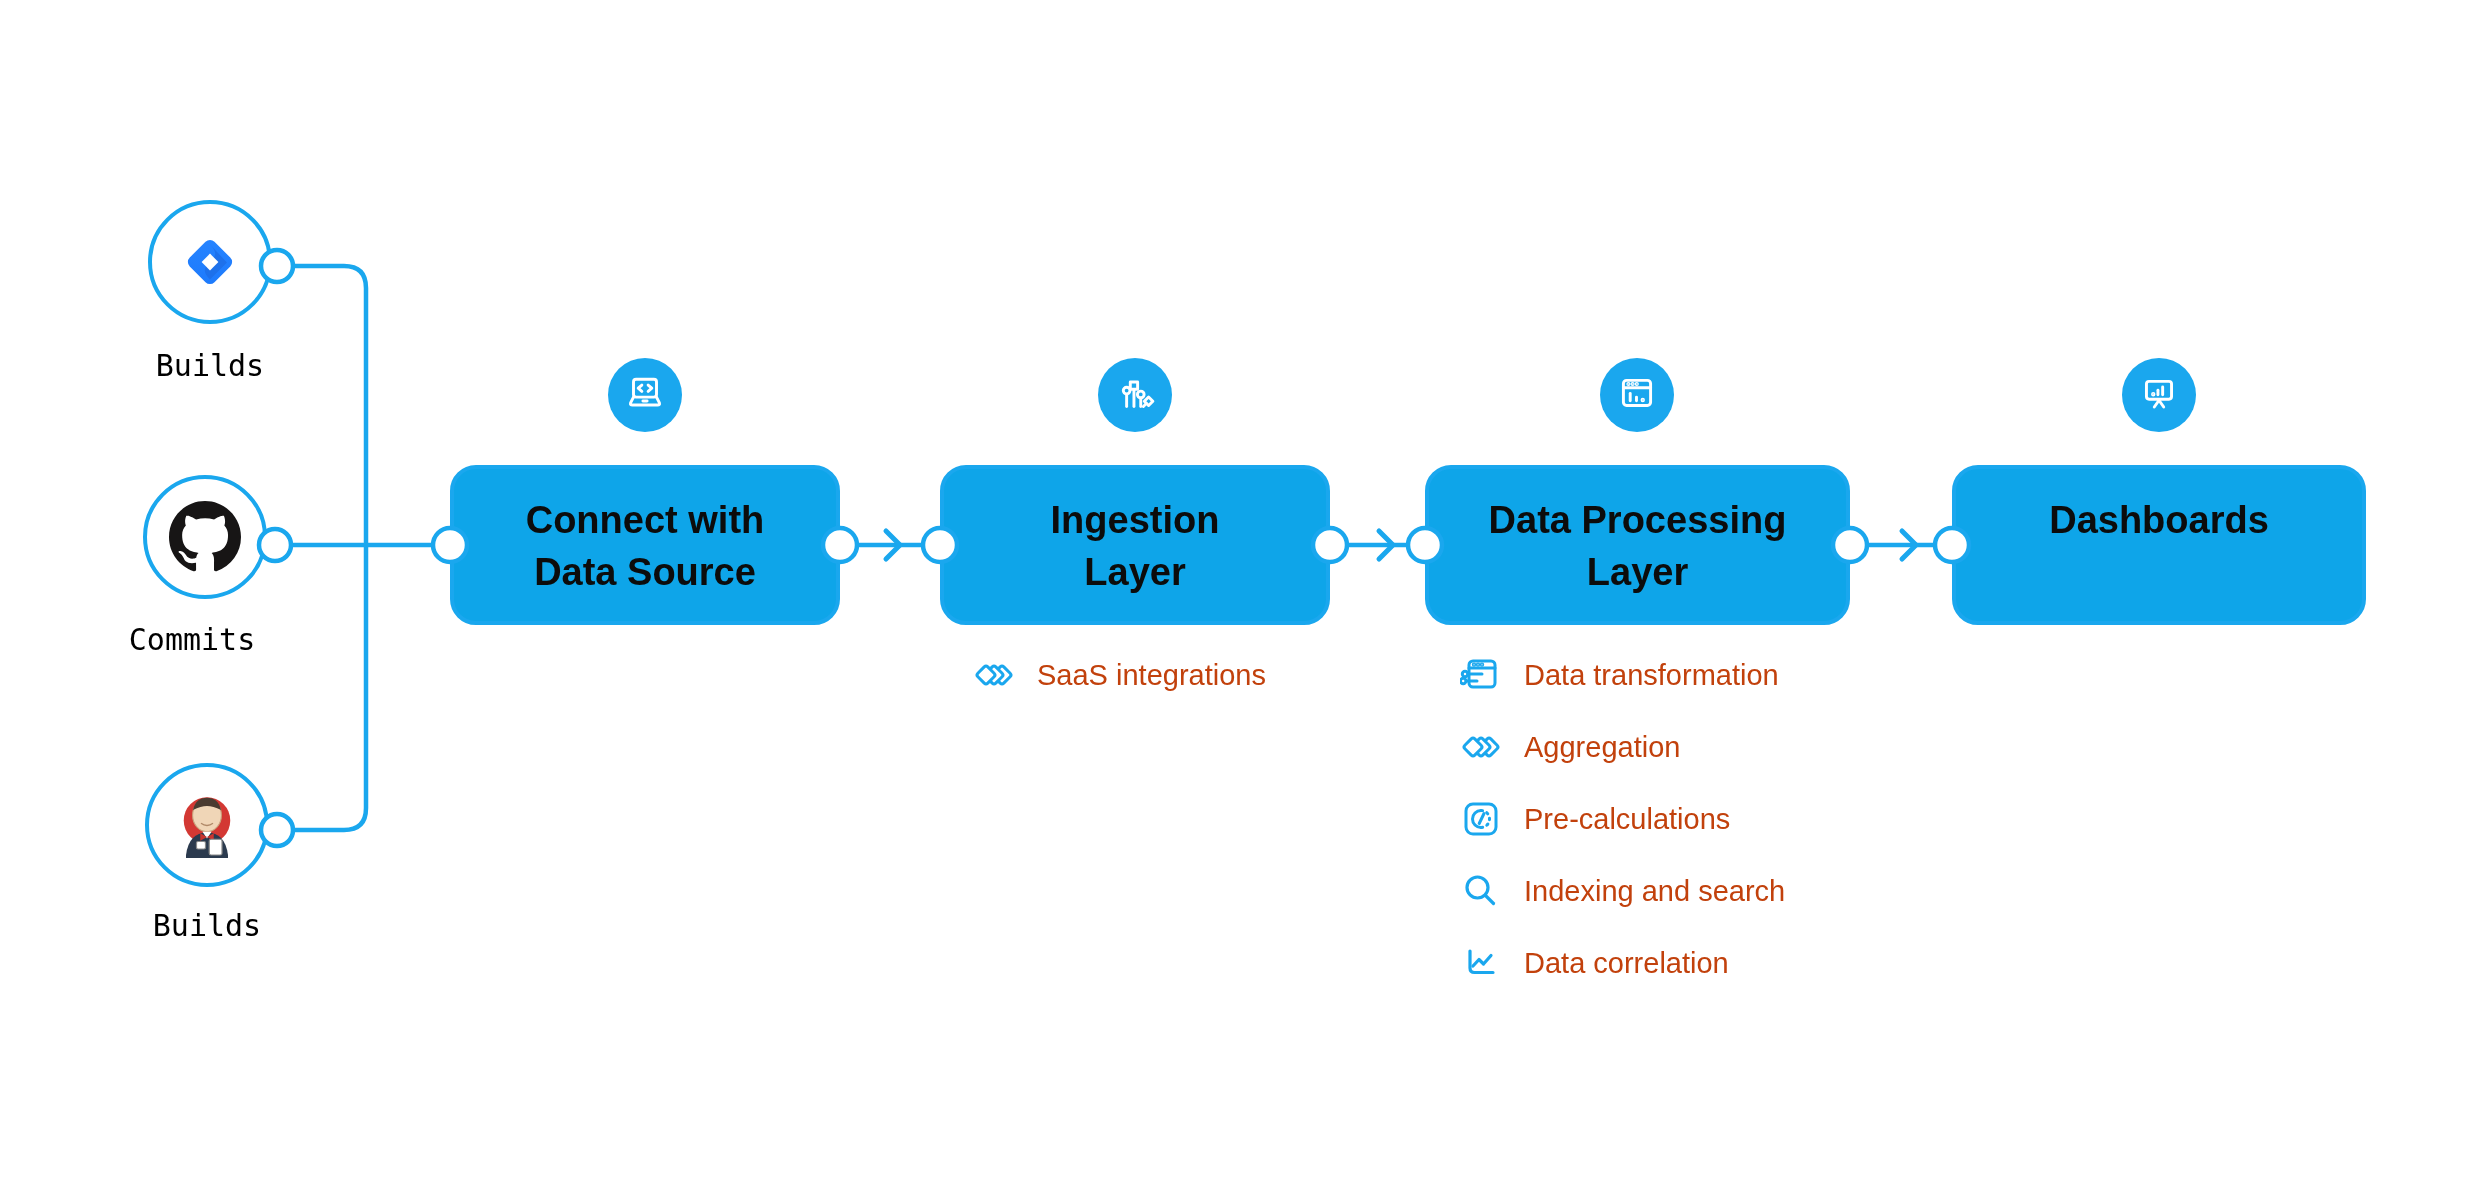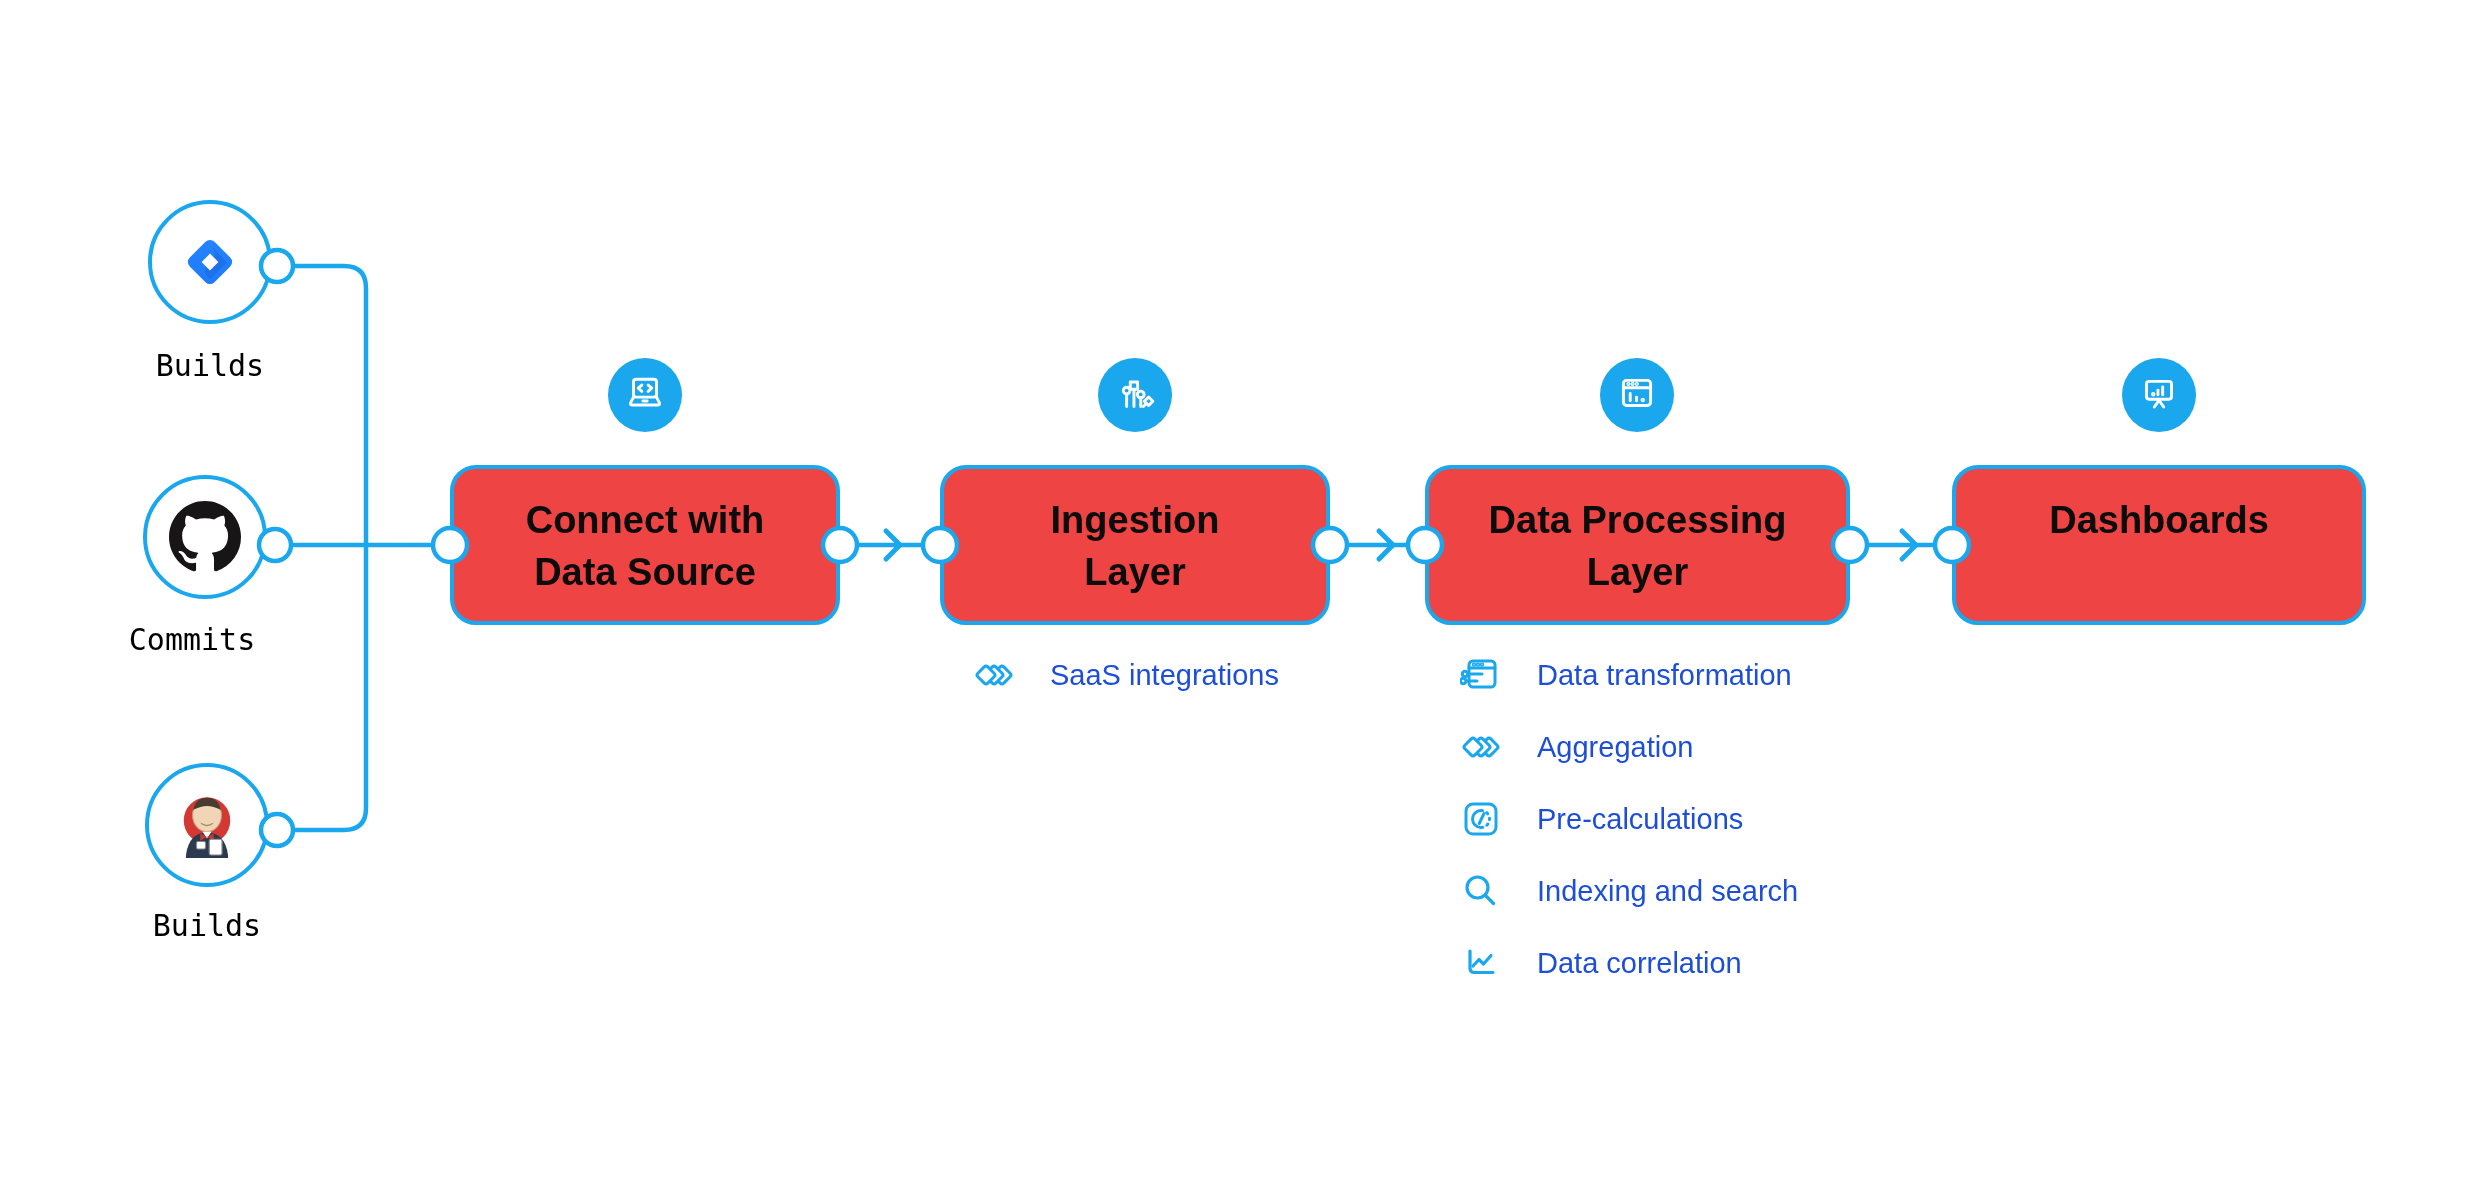--- a/index.html
+++ b/index.html
@@ -12,40 +12,40 @@
   .src-circle {
     position:absolute; width:124px; height:124px; border:4px solid #1AA7EE;
     border-radius:50%; background:#fff; display:flex; align-items:center; justify-content:center;
   }
   .src-label {
     position:absolute; width:240px; text-align:center;
     font-family:"DejaVu Sans Mono", monospace; font-size:30px; font-weight:500; color:#000;
   }
   
   .stage {
-    position:absolute; top:465px; height:160px; background:#ef4444;
+    position:absolute; top:465px; height:160px; background:#0ea5e9;
     border:4px solid #1AA7EE; border-radius:26px;
     display:flex; flex-direction:column; align-items:center;
   }
   .stage .title {
     margin-top:25px; text-align:center; font-size:38px; line-height:52px;
     font-weight:bold; color:#0c0c0c;
   }
   
   .badge {
     position:absolute; top:358px; width:74px; height:74px; border-radius:50%;
     background:#1AA7EE; display:flex; align-items:center; justify-content:center;
   }
   
   .feature-list {
     position:absolute; top:654px; display:flex; flex-direction:column; gap:30px;
   }
   .feature-row { display:flex; align-items:center; gap:22px; height:42px; }
   .feature-row .fi { width:42px; height:42px; flex:0 0 42px; }
-  .feature-row .ft { font-size:29px; color:#1d4ed8; white-space:nowrap;margin-left:13px; }
+  .feature-row .ft { font-size:29px; color:#c2410c; white-space:nowrap; }
   
   svg.wires { position:absolute; left:0; top:0; pointer-events:none; }
 </style>
 </head>
 <body>
 
 <div class="canvas">
 
   <div class="src-circle" style="left:148px;top:200px">
     <svg width="70" height="70" viewBox="0 0 66 66">

